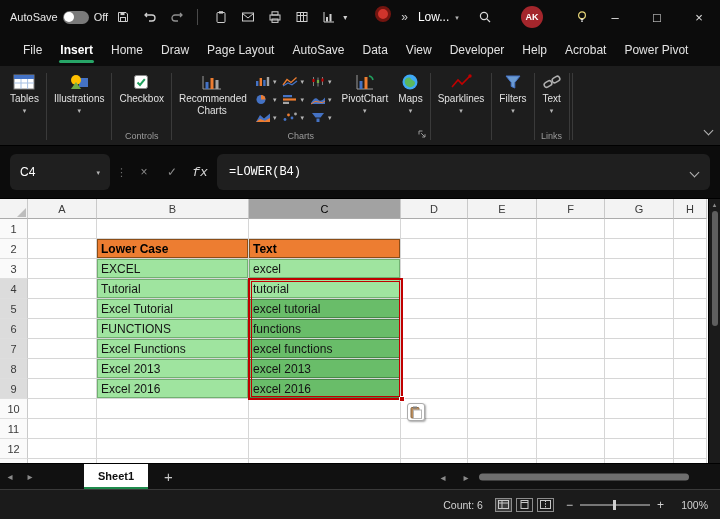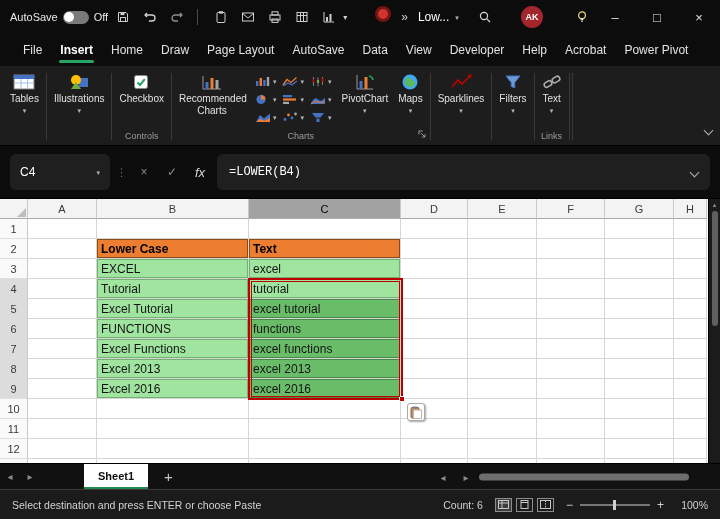--- a/index.html
+++ b/index.html
@@ -42,21 +42,21 @@
 .launcher{position:absolute;right:3px;bottom:4px;background:none;border:0;cursor:pointer}
 .ribbon-collapse{position:absolute;right:8px;bottom:8px;background:none;border:0;cursor:pointer}
 .chev{display:inline-block;width:7px;height:7px;border-left:1.5px solid #b5b5b5;border-bottom:1.5px solid #b5b5b5;transform:rotate(-45deg)}
 
 
 .fbar{height:52px;background:#0c0c0c;display:flex;align-items:center;padding:0 10px;gap:6px;flex:0 0 auto}
 .namebox{width:100px;height:36px;background:#1f1f1f;border-radius:6px;display:flex;align-items:center;justify-content:space-between;padding:0 10px;color:#fff;font-size:12px;cursor:pointer;border:0}
 .fb-ellipsis{color:#6f6f6f;font-size:11px}
 .fb-btn{width:22px;height:22px;display:flex;align-items:center;justify-content:center;background:none;border:0;font-size:12px;cursor:pointer}
 .fb-x,.fb-check{color:#8a8a8a}
-.fb-fx{color:#d6d6d6;font-style:italic;font-family:Liberation Sans, sans-serif;font-size:13px}
+.fb-fx{color:#d6d6d6;font-style:italic;font-family:Liberation Mono, monospace;font-size:13px}
 .fbox{flex:1;height:36px;background:#1f1f1f;border-radius:6px;display:flex;align-items:center;padding:0 12px;color:#fff}
 .formula-text{font-family:"Liberation Mono",monospace;font-size:12px}
 .fbox .chev{margin-left:auto}
 
 
 .sheet-area{flex:1;display:flex;background:#fff;overflow:hidden;border-top:1px solid #000}
 .grid-wrap{flex:1;position:relative;overflow:hidden;font-size:12px}
 .hdr-row{display:flex;height:20px;background:#f3f3f3}
 .corner{width:28px;height:20px;border-right:1px solid #c9c9c9;border-bottom:1px solid #ababab;position:relative;background:#f3f3f3}
 .corner::after{content:"";position:absolute;right:1px;bottom:1px;border-left:9px solid transparent;border-bottom:9px solid #bdbdbd}
@@ -606,21 +606,20 @@
     <div class="h-scroll">
       <button class="nav-arrow">◂</button>
       <button class="nav-arrow">▸</button>
       <div class="h-track">
         <div class="h-thumb"></div>
       </div>
     </div>
   </div>
 
   <div class="statusbar">
-    <span>Select destination and press ENTER or choose Paste</span>
     <div class="sb-right">
       <span>Count: 6</span>
       <div class="view-icons">
         <button class="vicon active">
           <svg width="11" height="9" viewBox="0 0 11 9">
               <rect x="0.5" y="0.5" width="10" height="8" fill="none" stroke="#c8c8c8"></rect>
               <path d="M0.5 3 H10.5 M4 0.5 V8.5" stroke="#c8c8c8"></path>
             </svg>
         </button>
         <button class="vicon">

